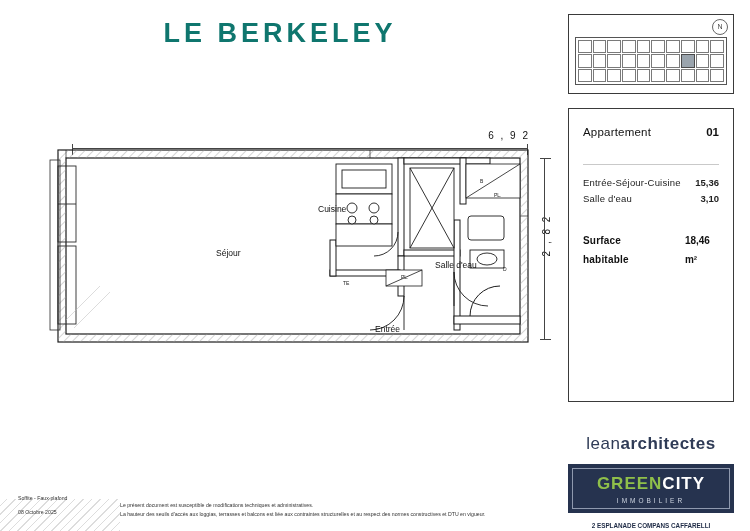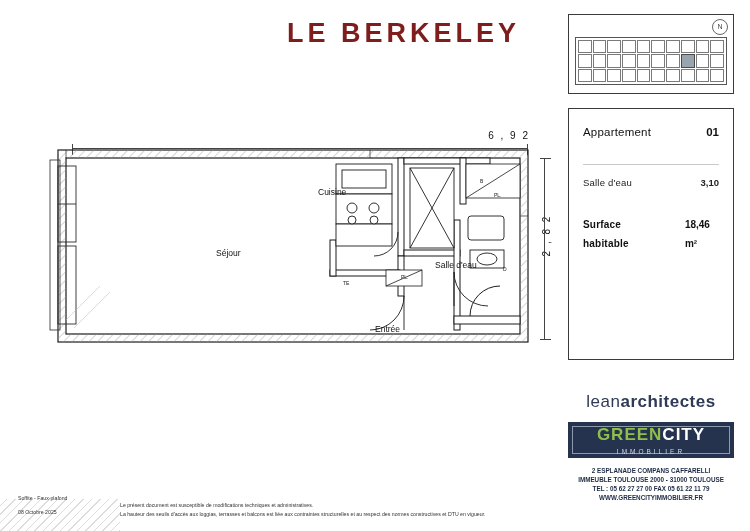--- a/index.html
+++ b/index.html
@@ -20,25 +20,25 @@
     inset: 0;
     background: #fff;
   }
 
   
   .doc-title {
     position: absolute;
     left: 40px;
     top: 18px;
     width: 480px;
-    text-align: right;
+    text-align: center;
     font-size: 27px;
     font-weight: bold;
     letter-spacing: 4px;
-    color: #7f1d1d;
+    color: #0f766e;
     font-family: "Liberation Sans", sans-serif;
   }
 
   
   .right-col {
     position: absolute;
     left: 568px;
     top: 14px;
     width: 166px;
   }
@@ -83,21 +83,21 @@
     line-height: 13px;
     text-align: center;
     color: #444;
   }
 
   .info-box {
     margin-top: 14px;
     border: 1px solid #3a3a3a;
     box-sizing: border-box;
     padding: 14px 14px 14px 14px;
-    height: 252px;
+    height: 294px;
     position: relative;
   }
   .info-row {
     display: flex;
     justify-content: space-between;
     font-size: 11.5px;
     line-height: 19px;
     color: #111;
   }
   .info-row .lbl { letter-spacing: .2px; }
@@ -121,21 +121,21 @@
     font-size: 17px;
     color: #2f3b56;
     letter-spacing: .5px;
   }
   .brand-lean b { font-weight: bold; }
 
   .gc-box {
     margin-top: 10px;
     border: 1px solid #26334f;
     background: #26334f;
-    height: 36px;
+    height: 49px;
     position: relative;
     box-sizing: border-box;
   }
   .gc-inner {
     position: absolute;
     inset: 3px;
     border: 1px solid #8f99ae;
     display: flex;
     flex-direction: column;
     align-items: center;
@@ -324,20 +324,24 @@
     </div>
 
     <div class="info-box">
       <div class="info-row">
         <span class="lbl">Appartement</span>
         <span class="val">01</span>
       </div>
 
       <div class="info-sep"></div>
 
+      <div class="info-row small">
+        <span class="lbl">Entrée-Séjour-Cuisine</span>
+        <span class="val">15,36</span>
+      </div>
       <div class="info-row small">
         <span class="lbl">Salle d'eau</span>
         <span class="val">3,10</span>
       </div>
 
       <div class="info-row total">
         <span class="lbl">Surface habitable</span>
         <span class="val">18,46 m²</span>
       </div>
     </div>
@@ -450,21 +454,21 @@
         <path d="M440,196 A30,30 0 0 1 470,166" stroke-dasharray="0"></path>
       </g>
 
       <g stroke="#b9b9b9" stroke-width="0.5">
         <line x1="36" y1="200" x2="70" y2="166"></line>
         <line x1="44" y1="208" x2="80" y2="172"></line>
       </g>
     </svg>
 
     <div class="room-label" style="left:186px; top:128px;">Séjour</div>
-    <div class="room-label" style="left:288px; top:67px;">Cuisine</div>
+    <div class="room-label" style="left:288px; top:84px;">Cuisine</div>
     <div class="room-label" style="left:345px; top:204px;">Entrée</div>
     <div class="room-label" style="left:405px; top:140px;">Salle d'eau</div>
 
     <div class="tiny-label" style="left:464px; top:72px;">PL.</div>
     <div class="tiny-label" style="left:371px; top:154px;">PL.</div>
     <div class="tiny-label" style="left:450px; top:58px;">B</div>
     <div class="tiny-label" style="left:473px; top:146px;">D</div>
     <div class="tiny-label" style="left:313px; top:160px;">TE</div>
   </div>
 

